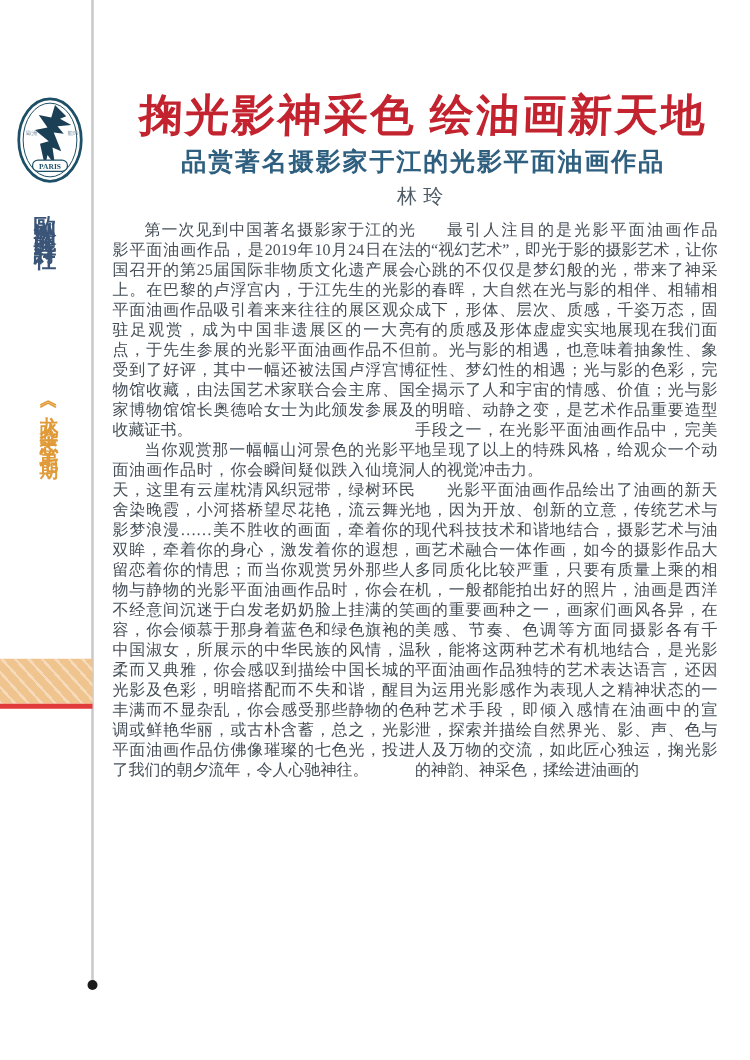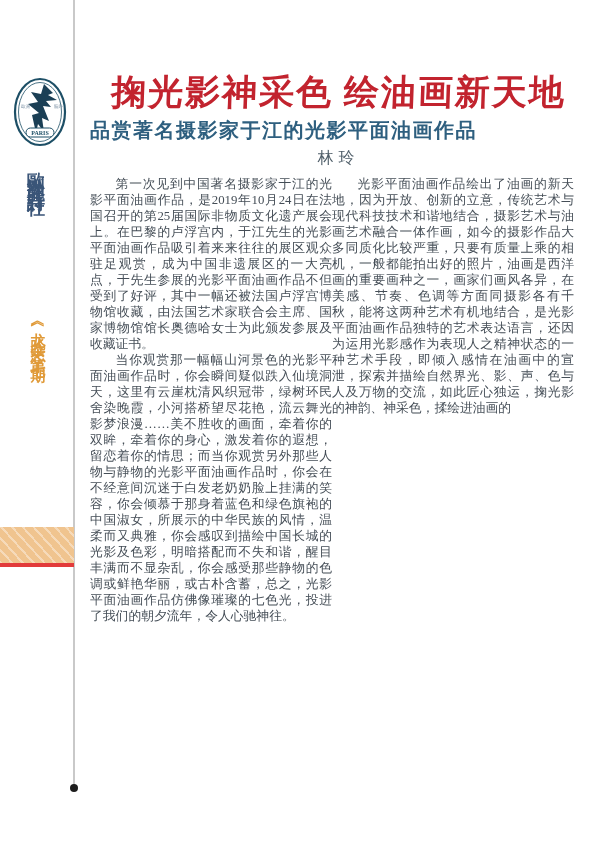--- a/index.html
+++ b/index.html
@@ -70,21 +70,21 @@
   .title{
     text-align:center;
     font-size:35px;line-height:42px;
     font-weight:bold;
     letter-spacing:2px;
     color:var(--title-red);
     transform:skewX(-2deg);
     white-space:nowrap;
   }
   .subtitle{
-    text-align:left;
+    text-align:center;
     margin-top:4px;
     font-size:20px;line-height:25px;
     font-weight:bold;
     letter-spacing:1.5px;
     color:var(--subtitle-blue);
     white-space:nowrap;
   }
   .author{
     text-align:center;
     margin-top:5px;
@@ -135,18 +135,19 @@
     <div class="title">掬光影神采色  绘油画新天地</div>
     <div class="subtitle">品赏著名摄影家于江的光影平面油画作品</div>
     <div class="author">林玲</div>
 
     <div class="columns">
       <div class="column">
         <p>第一次见到中国著名摄影家于江的光影平面油画作品，是2019年10月24日在法国召开的第25届国际非物质文化遗产展会上。在巴黎的卢浮宫内，于江先生的光影平面油画作品吸引着来来往往的展区观众驻足观赏，成为中国非遗展区的一大亮点，于先生参展的光影平面油画作品不但受到了好评，其中一幅还被法国卢浮宫博物馆收藏，由法国艺术家联合会主席、国家博物馆馆长奥德哈女士为此颁发参展及收藏证书。</p>
         <p>当你观赏那一幅幅山河景色的光影平面油画作品时，你会瞬间疑似跌入仙境洞天，这里有云崖枕清风织冠带，绿树环民舍染晚霞，小河搭桥望尽花艳，流云舞光影梦浪漫……美不胜收的画面，牵着你的双眸，牵着你的身心，激发着你的遐想，留恋着你的情思；而当你观赏另外那些人物与静物的光影平面油画作品时，你会在不经意间沉迷于白发老奶奶脸上挂满的笑容，你会倾慕于那身着蓝色和绿色旗袍的中国淑女，所展示的中华民族的风情，温柔而又典雅，你会感叹到描绘中国长城的光影及色彩，明暗搭配而不失和谐，醒目丰满而不显杂乱，你会感受那些静物的色调或鲜艳华丽，或古朴含蓄，总之，光影平面油画作品仿佛像璀璨的七色光，投进了我们的朝夕流年，令人心驰神往。</p>
       </div>
       <div class="column">
+        <p>最引人注目的是光影平面油画作品的“视幻艺术”，即光于影的摄影艺术，让你心跳的不仅仅是梦幻般的光，带来了神采的春晖，大自然在光与影的相伴、相辅相成下，形体、层次、质感，千姿万态，固有的质感及形体虚虚实实地展现在我们面前。光与影的相遇，也意味着抽象性、象征性、梦幻性的相遇；光与影的色彩，完全揭示了人和宇宙的情感、价值；光与影的明暗、动静之变，是艺术作品重要造型手段之一，在光影平面油画作品中，完美地呈现了以上的特殊风格，给观众一个动人的视觉冲击力。</p>
         <p>光影平面油画作品绘出了油画的新天地，因为开放、创新的立意，传统艺术与现代科技技术和谐地结合，摄影艺术与油画艺术融合一体作画，如今的摄影作品大多同质化比较严重，只要有质量上乘的相机，一般都能拍出好的照片，油画是西洋画的重要画种之一，画家们画风各异，在美感、节奏、色调等方面同摄影各有千秋，能将这两种艺术有机地结合，是光影平面油画作品独特的艺术表达语言，还因为运用光影感作为表现人之精神状态的一种艺术手段，即倾入感情在油画中的宣泄，探索并描绘自然界光、影、声、色与人及万物的交流，如此匠心独运，掬光影的神韵、神采色，揉绘进油画的</p>
       </div>
     </div>
   </div>
 
 </div>
 
 </body></html>

